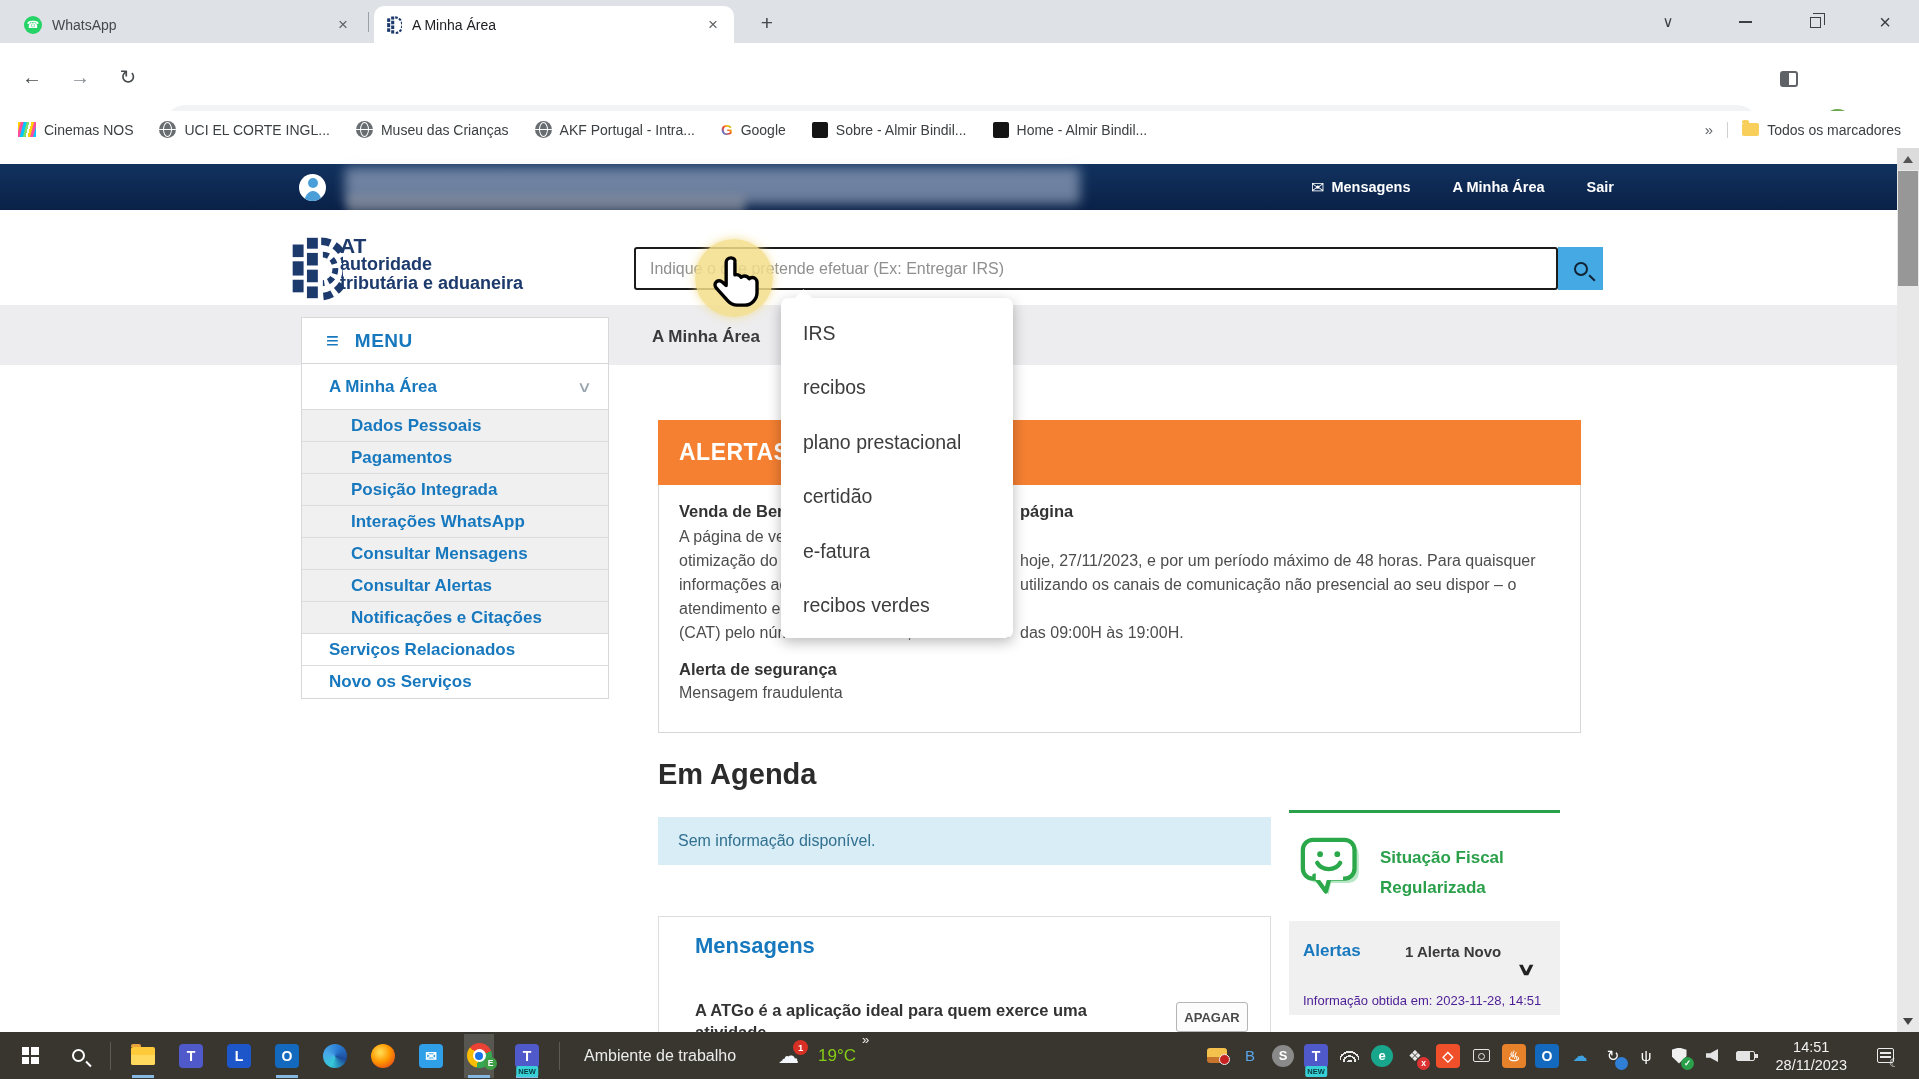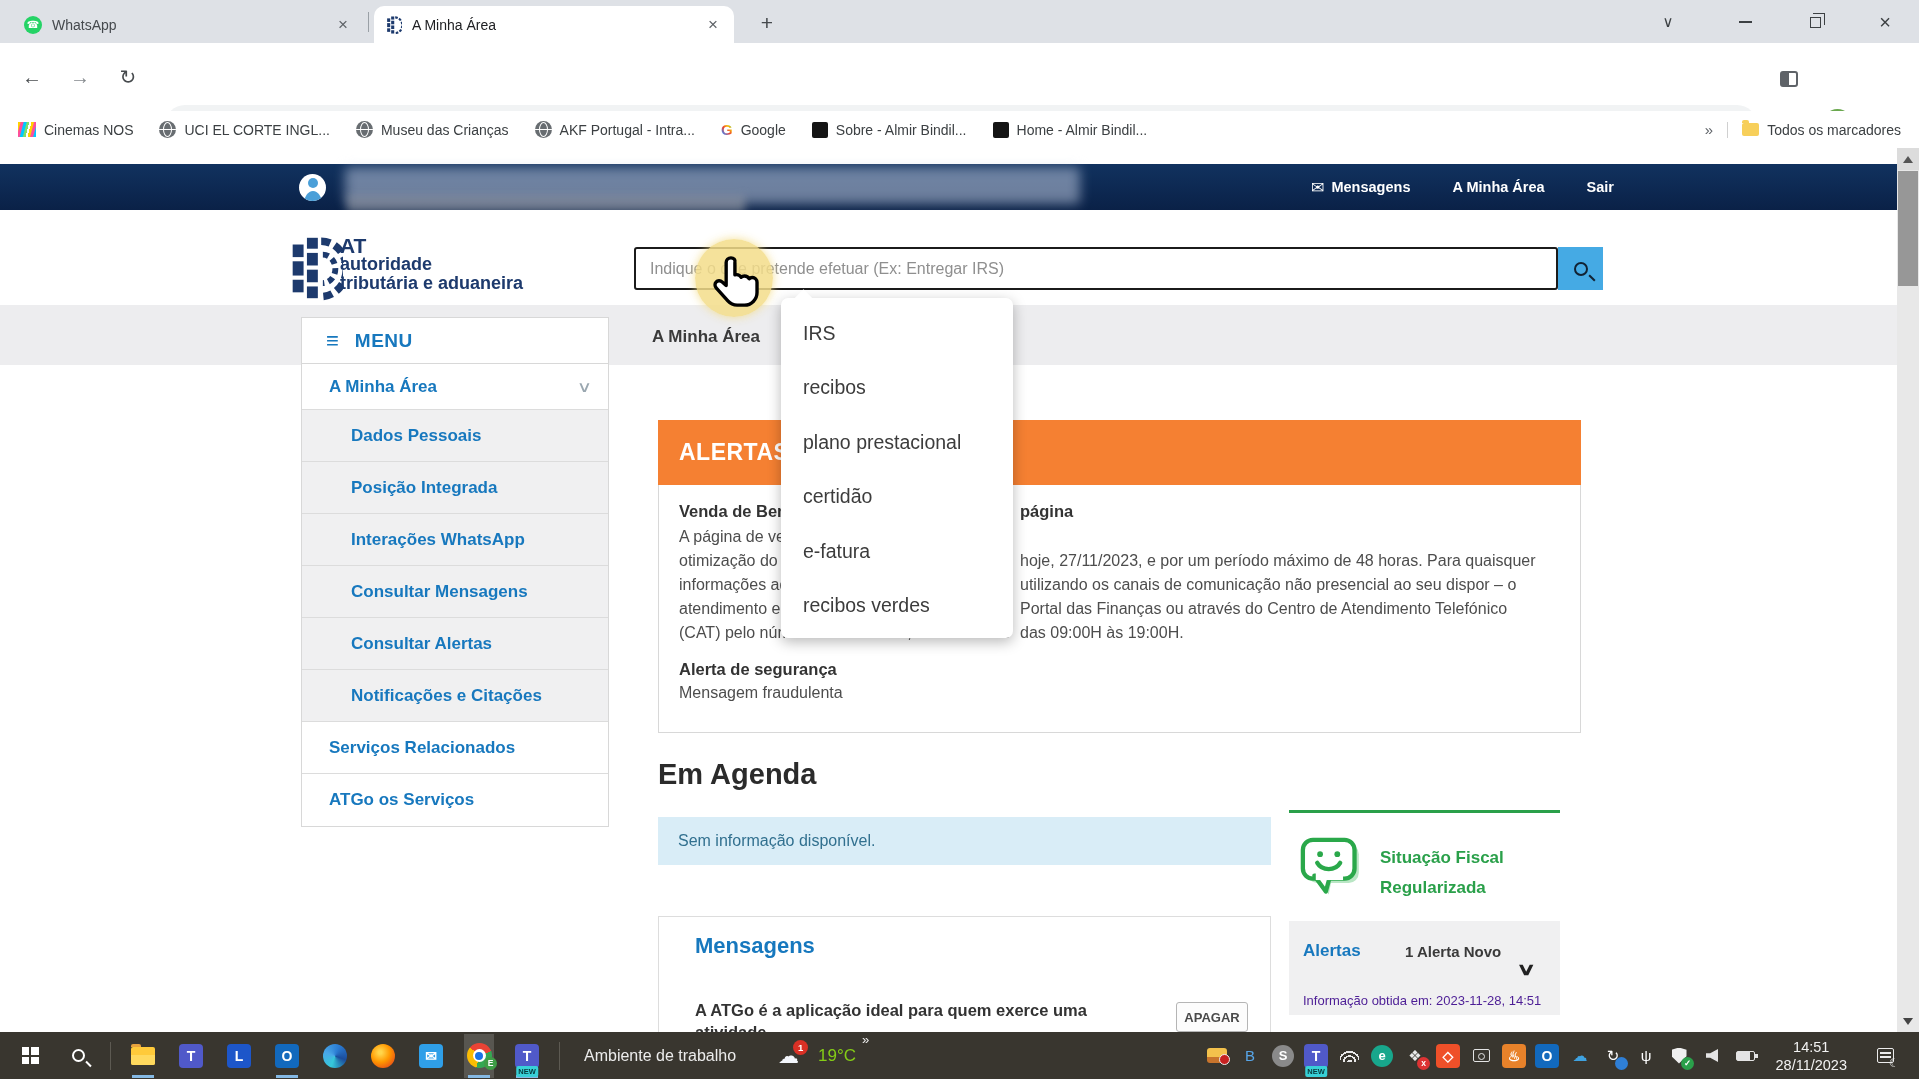--- a/index.html
+++ b/index.html
@@ -79,21 +79,21 @@
 .searchbtn .mag::before{display:none}
 
 .greyband{position:absolute;left:0;top:305px;width:1897px;height:60px;background:#ededef}
 .crumb{position:absolute;left:652px;top:327px;font-size:17px;font-weight:bold;color:#3a3a3a}
 
 
 .sidebar{position:absolute;left:301px;top:317px;width:308px;background:#fff;border:1px solid #d8d8d8}
 .mhead{height:46px;display:flex;align-items:center;border-bottom:1px solid #d8d8d8;color:#1778be}
 .mhead .burger{font-size:22px;margin:0 16px 0 24px}
 .mhead .mt{font-size:19px;font-weight:bold;letter-spacing:.5px}
-.mrow{height:52px;display:flex;align-items:center;border-bottom:1px solid #dcdcdc;color:#1778be;font-size:17px;font-weight:bold;background:#fff;position:relative}
+.mrow{height:32px;display:flex;align-items:center;border-bottom:1px solid #dcdcdc;color:#1778be;font-size:17px;font-weight:bold;background:#fff;position:relative}
 .mrow:last-child{border-bottom:none}
 .mrow.first{height:46px}
 .mrow .lbl{margin-left:27px}
 .mrow.sub{background:#f0f0f1}
 .mrow.sub .lbl{margin-left:49px}
 .mrow .chev{position:absolute;right:18px;color:#9aa7b0;font-size:15px;font-weight:normal;transform:scaleX(1.4)}
 
 
 .alertbanner{position:absolute;left:658px;top:420px;width:923px;height:65px;background:#f58032;display:flex;align-items:center}
 .alertbanner .t{color:#fff;font-weight:bold;font-size:23px;margin-left:21px;letter-spacing:.5px}
@@ -342,39 +342,42 @@
     </div>
     <div id="menu-list">
         <div class="mrow first">
           <span class="lbl">A Minha Área</span>
           <span class="chev">∨</span>
         </div>
         <div class="mrow sub">
           <span class="lbl">Dados Pessoais</span>
         </div>
         <div class="mrow sub">
+          <span class="lbl">Pagamentos</span>
+        </div>
+        <div class="mrow sub">
           <span class="lbl">Posição Integrada</span>
         </div>
         <div class="mrow sub">
           <span class="lbl">Interações WhatsApp</span>
         </div>
         <div class="mrow sub">
           <span class="lbl">Consultar Mensagens</span>
         </div>
         <div class="mrow sub">
           <span class="lbl">Consultar Alertas</span>
         </div>
         <div class="mrow sub">
           <span class="lbl">Notificações e Citações</span>
         </div>
         <div class="mrow">
           <span class="lbl">Serviços Relacionados</span>
         </div>
         <div class="mrow">
-          <span class="lbl">ATGo os Serviços</span>
+          <span class="lbl">Novo os Serviços</span>
         </div>
       </div>
   </div>
 
   <div class="alertbanner">
     <span class="t">ALERTAS</span>
   </div>
   <div class="alertbody">
     <div class="al-title">
       <span class="fl">Venda de Bens Penhorados - Indisponibilidade da</span>
@@ -387,21 +390,20 @@
         <div class="alert-line">
           <span class="fl">otimização do sistema, estando indisponível a partir de</span>
           <span class="fr">hoje, 27/11/2023, e por um período máximo de 48 horas. Para quaisquer</span>
         </div>
         <div class="alert-line">
           <span class="fl">informações adicionais, a AT recomenda que a contacte</span>
           <span class="fr">utilizando os canais de comunicação não presencial ao seu dispor – o</span>
         </div>
         <div class="alert-line">
           <span class="fl">atendimento eletrónico (e-balcão), disponível no</span>
-          <span class="fr">Portal das Finanças ou através do Centro de Atendimento Telefónico</span>
         </div>
         <div class="alert-line">
           <span class="fl">(CAT) pelo número 217 206 707, todos os dias úteis</span>
           <span class="fr">das 09:00H às 19:00H.</span>
         </div>
       </div>
     <div class="sec-t">Alerta de segurança</div>
     <div class="sec-b">Mensagem fraudulenta</div>
   </div>
 

